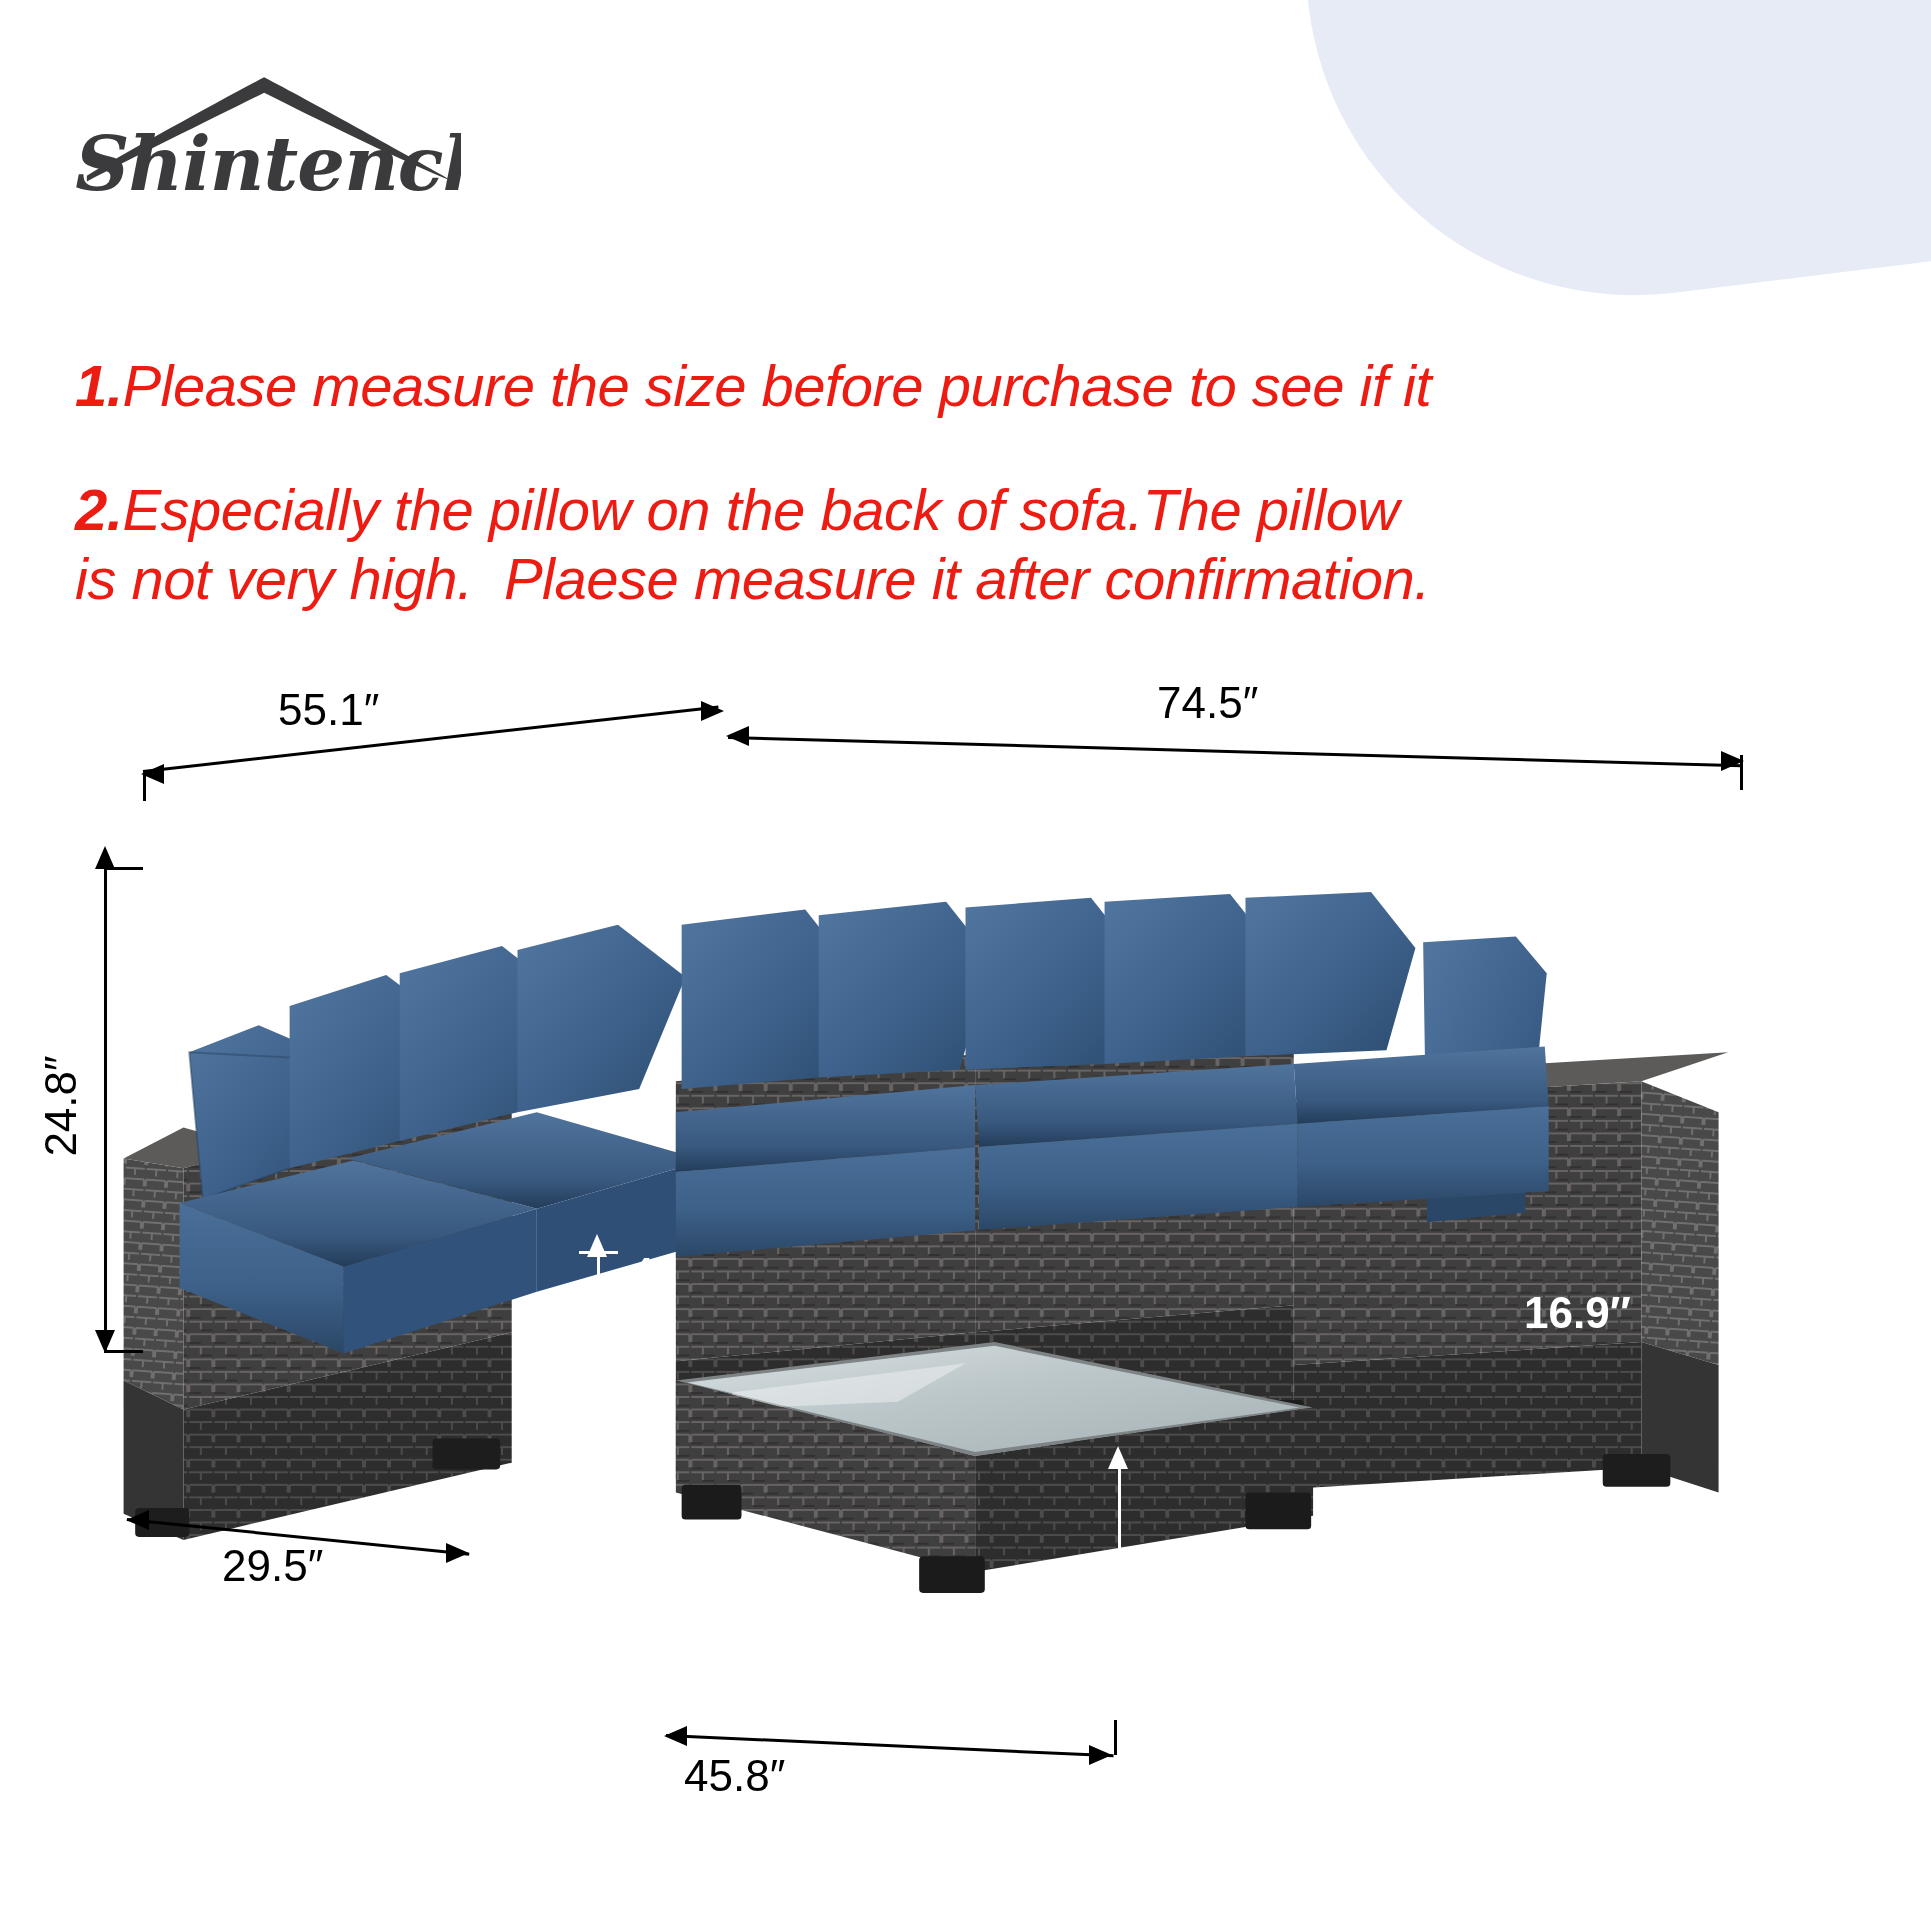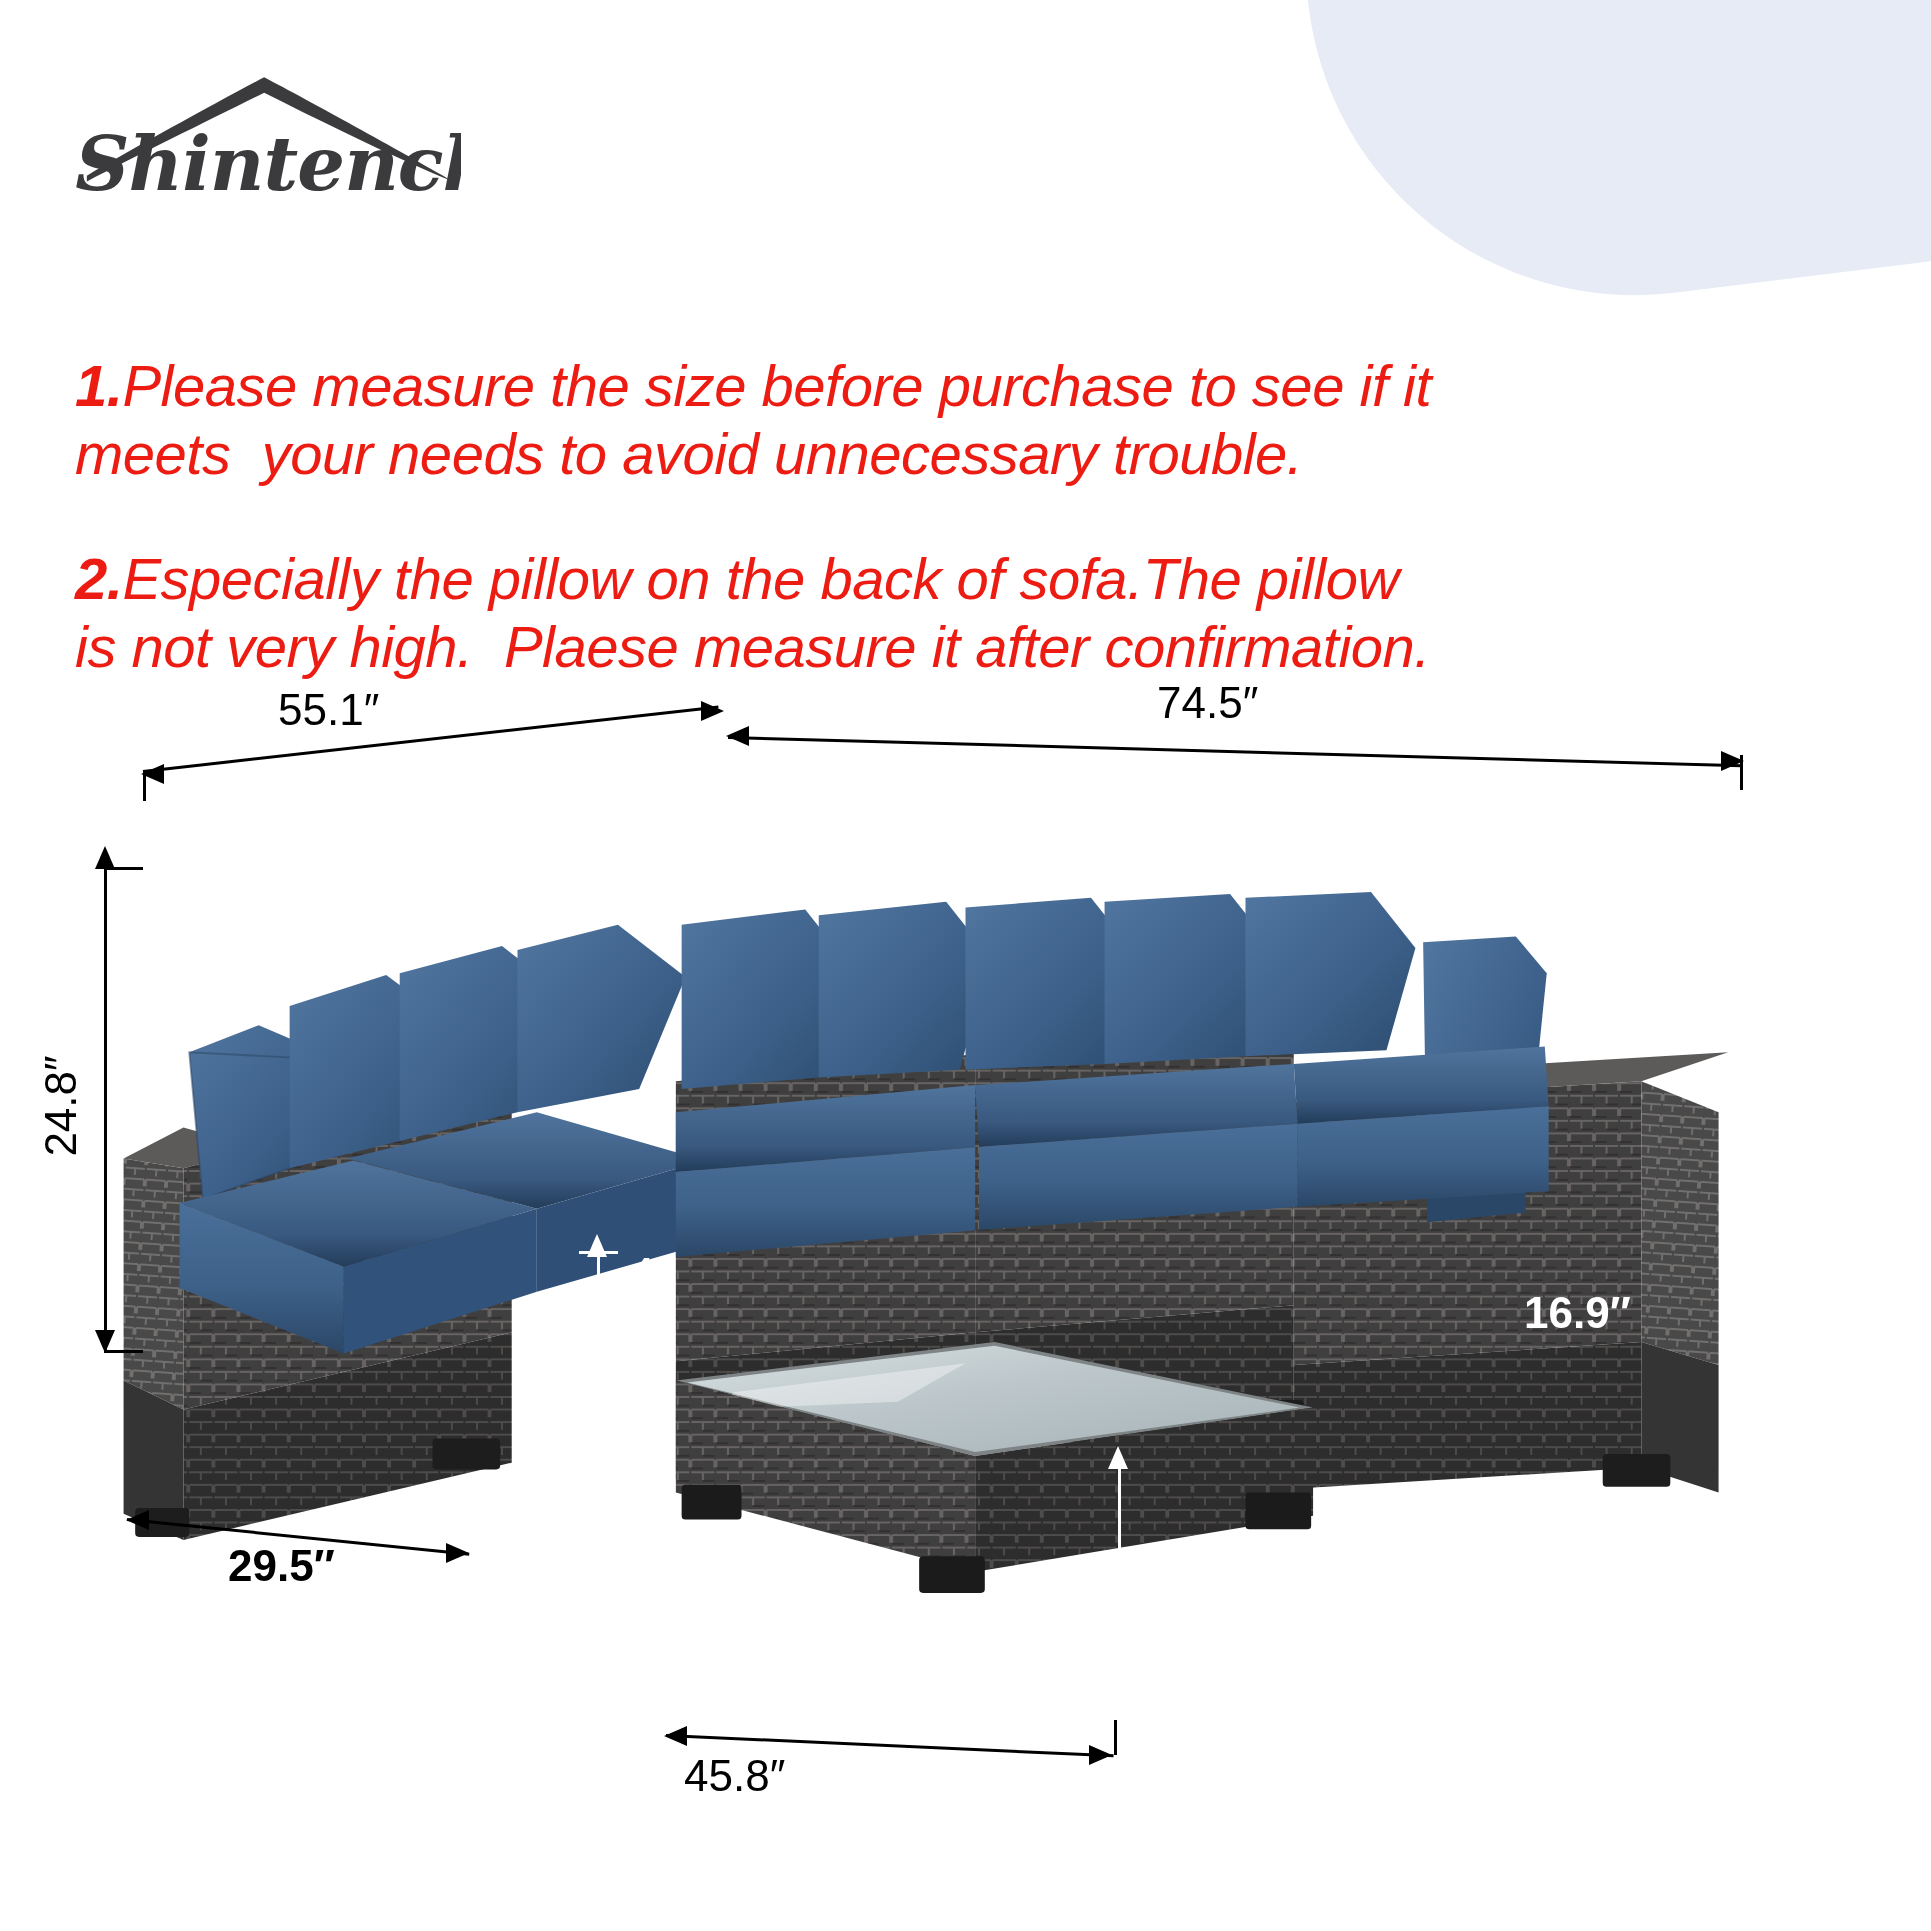--- a/index.html
+++ b/index.html
@@ -79,21 +79,20 @@
     </g>
 
     <text class="logo-word" x="0" y="135">Shintenchi</text>
   </svg>
 </div>
 
 <div id="notice">
 
   <div class="notice-p">
     <div class="notice-line"><b>1.</b><span>Please measure the size before purchase to see if it</span></div>
-    <div class="notice-line">meets  your needs to avoid unnecessary trouble.</div>
   </div>
 
   <div>
     <div class="notice-line"><b>2.</b><span>Especially the pillow on the back of sofa.The pillow</span></div>
     <div class="notice-line">is not very high.  Plaese measure it after confirmation.</div>
   </div>
 
 </div>
 
 <div id="stage">
@@ -293,21 +292,21 @@
     <div class="dim-line v white" style="left:1734px; top:440px; height:560px;"></div>
     <div class="arrow up w" style="left:1724px; top:421px;"></div>
     <div class="arrow down w" style="left:1724px; top:981px;"></div>
     <div class="dim-label white" style="left:1524px; top:622px;font-weight:bold;">16.9″</div>
   </div>
 
   <div>
     <div class="dim-line" style="left:127px; top:852px; width:344px; transform:rotate(5.8deg);"></div>
     <div class="arrow left" style="left:126px; top:844px;"></div>
     <div class="arrow right" style="left:446px; top:877px;"></div>
-    <div class="dim-label" style="left:228px; top:875px;font-weight:bold;">29.5″</div>
+    <div class="dim-label" style="left:222px; top:875px;">29.5″</div>
   </div>
 
   <div>
     <div class="dim-line v white" style="left:1118px; top:799px; height:278px;"></div>
     <div class="arrow up w" style="left:1108px; top:780px;"></div>
     <div class="arrow down w" style="left:1108px; top:1058px;"></div>
     <div class="dim-label white" style="left:1145px; top:867px;">17″</div>
   </div>
 
   <div>

